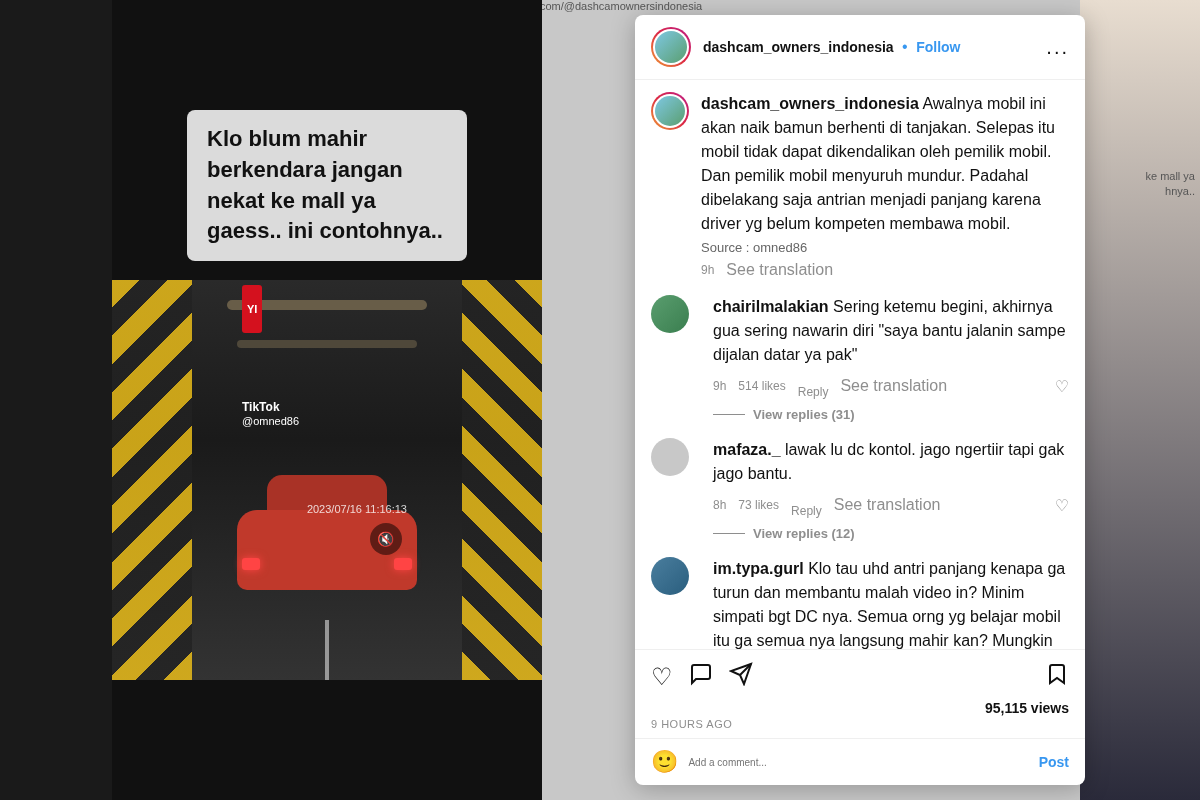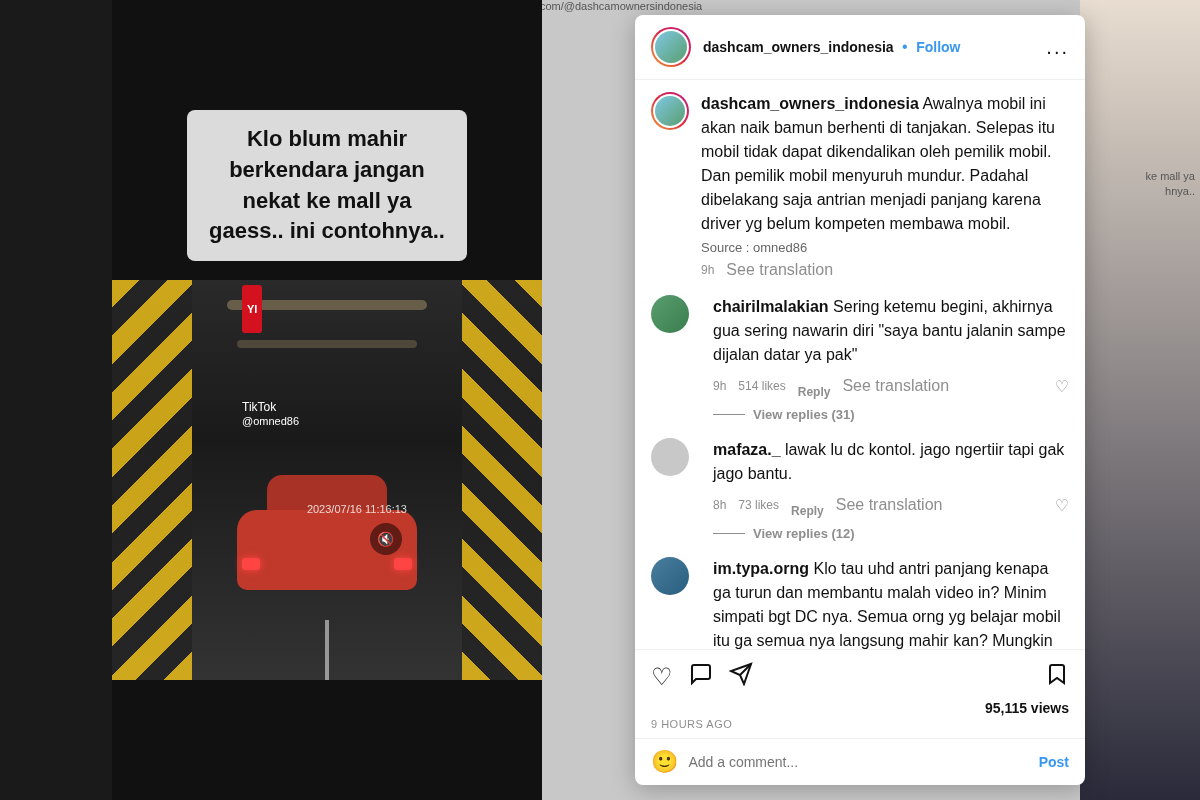--- a/index.html
+++ b/index.html
@@ -34,21 +34,20 @@
     }
 
     .video-overlay-text {
       position: absolute;
       top: 110px;
       left: 50%;
       transform: translateX(-50%);
       background: rgba(255,255,255,0.85);
       border-radius: 8px;
       padding: 14px 20px;
-      text-align: center;
       font-size: 22px;
       font-weight: 600;
       color: #111;
       line-height: 1.4;
       width: 280px;
     }
 
     
     .garage-bg {
       position: absolute;
@@ -135,21 +134,21 @@
       right: 5px;
       box-shadow: 0 0 8px #ff4444;
     }
 
     .tiktok-logo {
       position: absolute;
       top: 400px;
       left: 130px;
       color: white;
       font-size: 12px;
-      font-weight: normal;
+      font-weight: bold;
     }
     .tiktok-user {
       position: absolute;
       top: 415px;
       left: 130px;
       color: white;
       font-size: 11px;
     }
     .yi-badge {
       position: absolute;
@@ -385,21 +384,21 @@
 
     .comment-likes {
       color: #8e8e8e;
       font-size: 12px;
       text-align: center;
     }
 
     .comment-reply-btn {
       color: #8e8e8e;
       font-size: 12px;
-      font-weight: 700;
+      font-weight: 400;
       cursor: pointer;
       margin-top: 12px;
     }
 
     .comment-translate-btn {
       color: #8e8e8e;
       font-size: 16px;
       cursor: pointer;
       text-align: right;
     }
@@ -491,21 +490,21 @@
       font-size: 22px;
       margin-right: 10px;
       cursor: pointer;
       color: #8e8e8e;
     }
 
     .comment-input {
       flex: 1;
       border: none;
       outline: none;
-      font-size: 14px;
+      font-size: 10px;
       color: #737373;
       background: transparent;
     }
 
     .comment-post-btn {
       color: #3897f0;
       font-size: 14px;
       font-weight: 600;
       cursor: pointer;
     }
@@ -639,21 +638,21 @@
           <div class="view-replies-line"></div>
           <span class="view-replies-text">View replies (12)</span>
         </div>
       </div>
     </div>
 
     <div class="comment-row">
       <div class="comment-avatar-blue"></div>
       <div class="comment-body">
         <div class="comment-text">
-          <span class="username">im.typa.orng</span>
+          <span class="username">im.typa.gurl</span>
           <span> Klo tau uhd antri panjang kenapa ga turun dan membantu malah video in? Minim simpati bgt DC nya. Semua orng yg belajar mobil itu ga semua nya langsung mahir kan? Mungkin dia memang kondisi nya harus nyetir sendiri karena</span>
         </div>
         <div class="comment-meta">
           <span class="comment-heart">♡</span>
         </div>
       </div>
     </div>
 
   </div>
 

